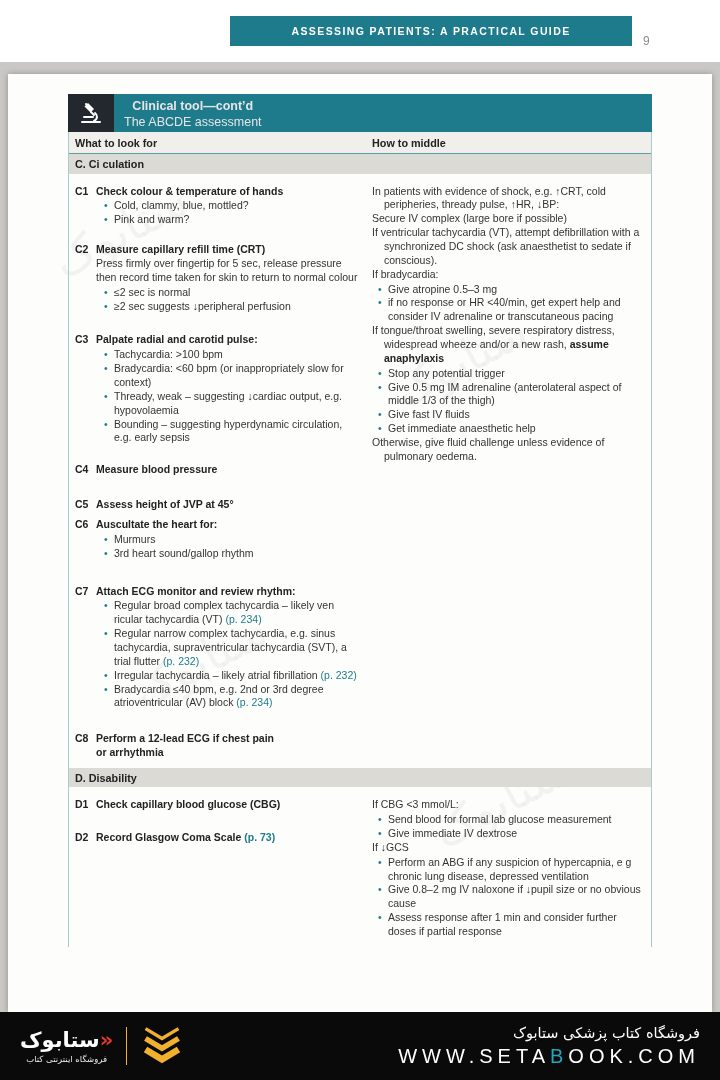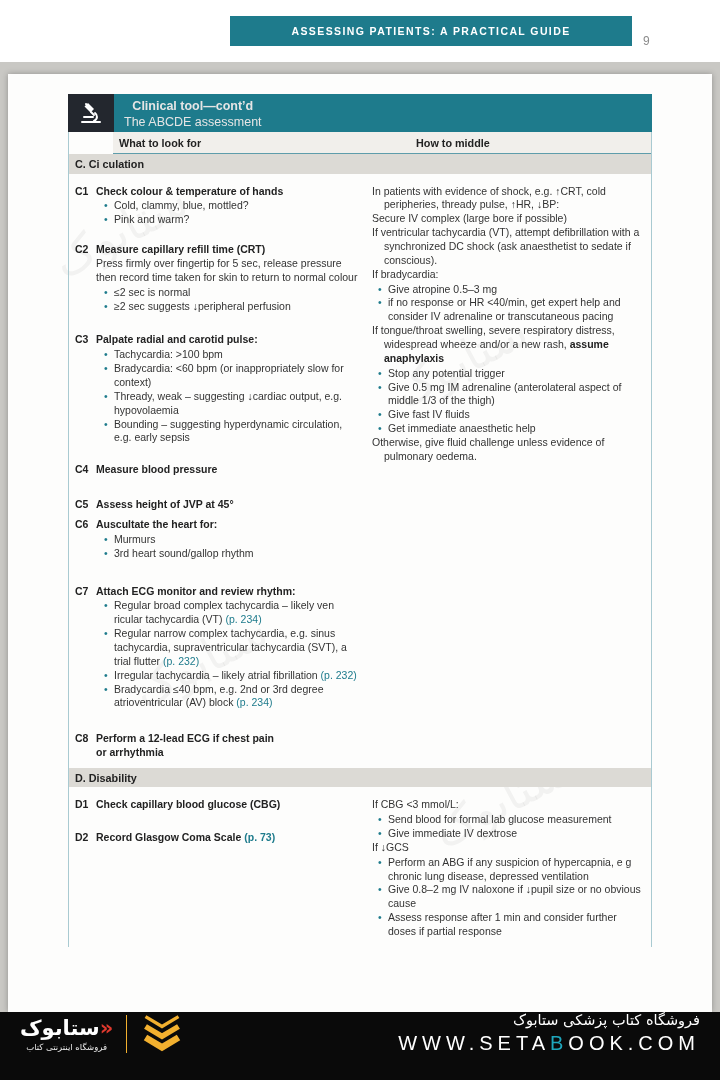--- a/index.html
+++ b/index.html
@@ -47,21 +47,21 @@
     position:absolute; left:60px; top:20px; width:584px;
     font-size:10.5px; line-height:1.32; color:#333;
   }
   .banner { display:flex; background:#1e7b8c; height:38px; }
   .icon-box { width:46px; background:#23272e; display:flex; align-items:center; justify-content:center; flex:none; }
   .banner-text { padding:5px 0 0 10px; color:#e5e5e5; font-size:12.5px; line-height:1.25;text-align:center; }
   .banner-text .b1 { font-weight:bold; }
 
   .table-body { border-left:1px solid #a9cad1; border-right:1px solid #a9cad1; }
   .cols { display:grid; grid-template-columns:303px 1fr; }
-  .header-row { background:#f1efeb; border-bottom:1px solid #5e9dab; font-weight:bold; font-size:10.8px; padding:4px 0 3px; color:#222;margin-left:44px; }
+  .header-row { background:#f1efeb; border-bottom:1px solid #5e9dab; font-weight:bold; font-size:10.8px; padding:4px 0 3px; color:#222; }
   .header-row .h1 { padding-left:6px; }
   .section-band { background:#dcdad5; font-weight:bold; font-size:10.8px; padding:3px 6px 2px; color:#222; }
 
   .cell.left  { padding:11px 10px 8px 6px; }
   .cell.right { padding:11px 10px 8px 0; }
 
   .item { display:flex; }
   .num { width:21px; font-weight:bold; color:#222; flex:none; }
   .content { flex:1; }
   .title { font-weight:bold; color:#222; }
@@ -74,21 +74,21 @@
 
   p.hang { padding-left:12px; text-indent:-12px; }
   .plink { color:#1e7b8c; }
   .plink.bold { font-weight:bold; }
   b.inline-bold { color:#222; }
 
   
   .footer {
     position:absolute; left:0; bottom:0; width:720px; height:68px;
     background:#0a0a0a; color:#fff;
-    display:flex; align-items:flex-start; justify-content:space-between;
+    display:flex; align-items:center; justify-content:space-between;
     padding:0 20px;
   }
   .f-left { display:flex; align-items:center; gap:13px; }
   .logo-block { text-align:center; }
   .logo-line { font-size:21px; font-weight:bold; direction:rtl; font-family:"DejaVu Sans",sans-serif; }
   .logo-mark { color:#e0392e; }
   .logo-sub { font-size:8.5px; color:#e8e8e8; margin-top:2px; font-family:"DejaVu Sans",sans-serif; }
   .f-divider { width:1px; height:38px; background:#f2b02f; }
   .f-right { text-align:right; }
   .fa-title { font-size:14.5px; direction:rtl; font-family:"DejaVu Sans",sans-serif; }

